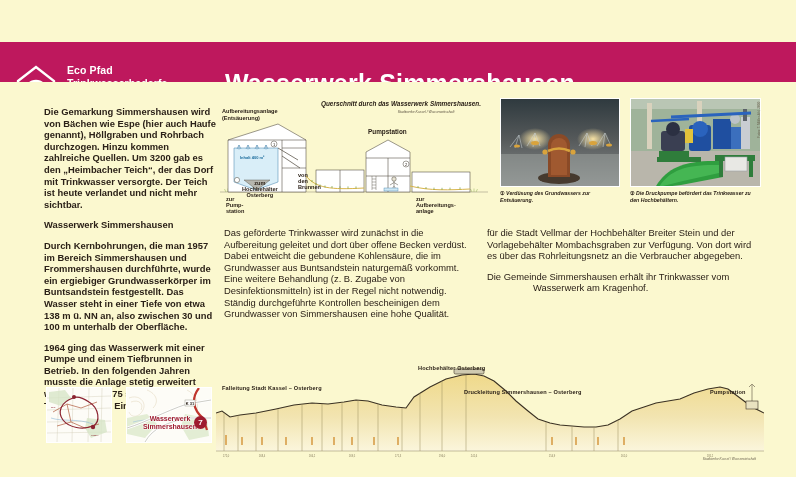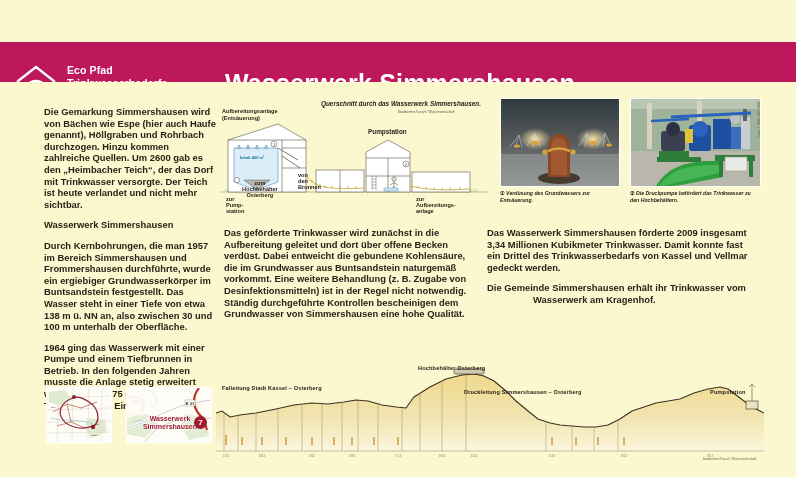--- a/index.html
+++ b/index.html
@@ -49,21 +49,21 @@
   .col-left .subhead{font-weight:700;}
   .col-mid{
     left:224px;top:145px;width:252px;
     font-size:9.4px;line-height:11.6px;font-weight:400;
   }
   .col-right{
     left:487px;top:145px;width:270px;
     font-size:9.4px;line-height:11.6px;font-weight:400;
   }
   .col-right .indent-line{display:block;text-indent:46px;}
-  .col-mid.tight p,.col-right.tight p{margin-bottom:9px;font-weight:bold;}
+  .col-mid.tight p,.col-right.tight p{margin-bottom:9px;}
   
   .diagram{
     position:absolute;left:220px;top:14px;width:268px;height:120px;
   }
   .dia-label{
     position:absolute;font-size:5.6px;font-weight:700;color:#2b2118;
     line-height:7px;
   }
   .dia-label.small{font-weight:600;}
   .dia-caption{
@@ -147,32 +147,32 @@
           <div>Simmershausen</div>
         </div>
       </div>
       <div class="page-title">Wasserwerk Simmershausen</div>
     </div>
   </div>
 
   <div class="body-area">
 
     <div class="col col-left">
-      <p>Die Gemarkung Simmershausen wird von Bächen wie Espe (hier auch Haufe genannt), Höllgraben und Rohrbach durchzogen. Hinzu kommen zahlreiche Quellen. Um 2600 gab es den „Heimbacher Teich“, der das Dorf mit Trinkwasser versorgte. Der Teich ist heute verlandet und nicht mehr sichtbar.</p>
+      <p>Die Gemarkung Simmershausen wird von Bächen wie Espe (hier auch Haufe genannt), Höllgraben und Rohrbach durchzogen. Hinzu kommen zahlreiche Quellen. Um 3200 gab es den „Heimbacher Teich“, der das Dorf mit Trinkwasser versorgte. Der Teich ist heute verlandet und nicht mehr sichtbar.</p>
       <p class="subhead">Wasserwerk Simmershausen</p>
       <p>Durch Kernbohrungen, die man 1957 im Bereich Simmershausen und Frommershausen durchführte, wurde ein ergiebiger Grundwasserkörper im Buntsandstein festgestellt. Das Wasser steht in einer Tiefe von etwa 138 m ü. NN an, also zwischen 30 und 100 m unterhalb der Oberfläche.</p>
       <p>1964 ging das Wasserwerk mit einer Pumpe und einem Tiefbrunnen in Betrieb. In den folgenden Jahren musste die Anlage stetig erweitert werden. Seit 1975 sind sechs Tiefbrunnen im Einsatz.</p>
     </div>
 
     <div class="col col-mid tight">
       <p>Das geförderte Trinkwasser wird zunächst in die Aufbereitung geleitet und dort über offene Becken verdüst. Dabei entweicht die gebundene Kohlensäure, die im Grundwasser aus Buntsandstein naturgemäß vorkommt. Eine weitere Behandlung (z. B. Zugabe von Desinfektionsmitteln) ist in der Regel nicht notwendig. Ständig durchgeführte Kontrollen bescheinigen dem Grundwasser von Simmershausen eine hohe Qualität.</p>
     </div>
 
     <div class="col col-right tight">
-      <p>Das Wasserwerk Simmershausen förderte 2009 insgesamt 3,34 Millionen Kubikmeter Trinkwasser. Damit konnte fast ein Drittel des Trinkwasserbedarfs von Kassel und Vellmar gedeckt werden.</p>
+      <p>für die Stadt Vellmar der Hochbehälter Breiter Stein und der Vorlagebehälter Mombachsgraben zur Verfügung. Von dort wird es über das Rohrleitungsnetz an die Verbraucher abgegeben.</p>
       <p>
         <span>Die Gemeinde Simmershausen erhält ihr Trinkwasser vom</span>
         <span class="indent-line">Wasserwerk am Kragenhof.</span>
       </p>
     </div>
 
     <div class="diagram">
       <div class="dia-caption">Querschnitt durch das Wasserwerk Simmershausen.</div>
       <div class="dia-credit">Stadtwerke Kassel / Wasserwirtschaft</div>
 

